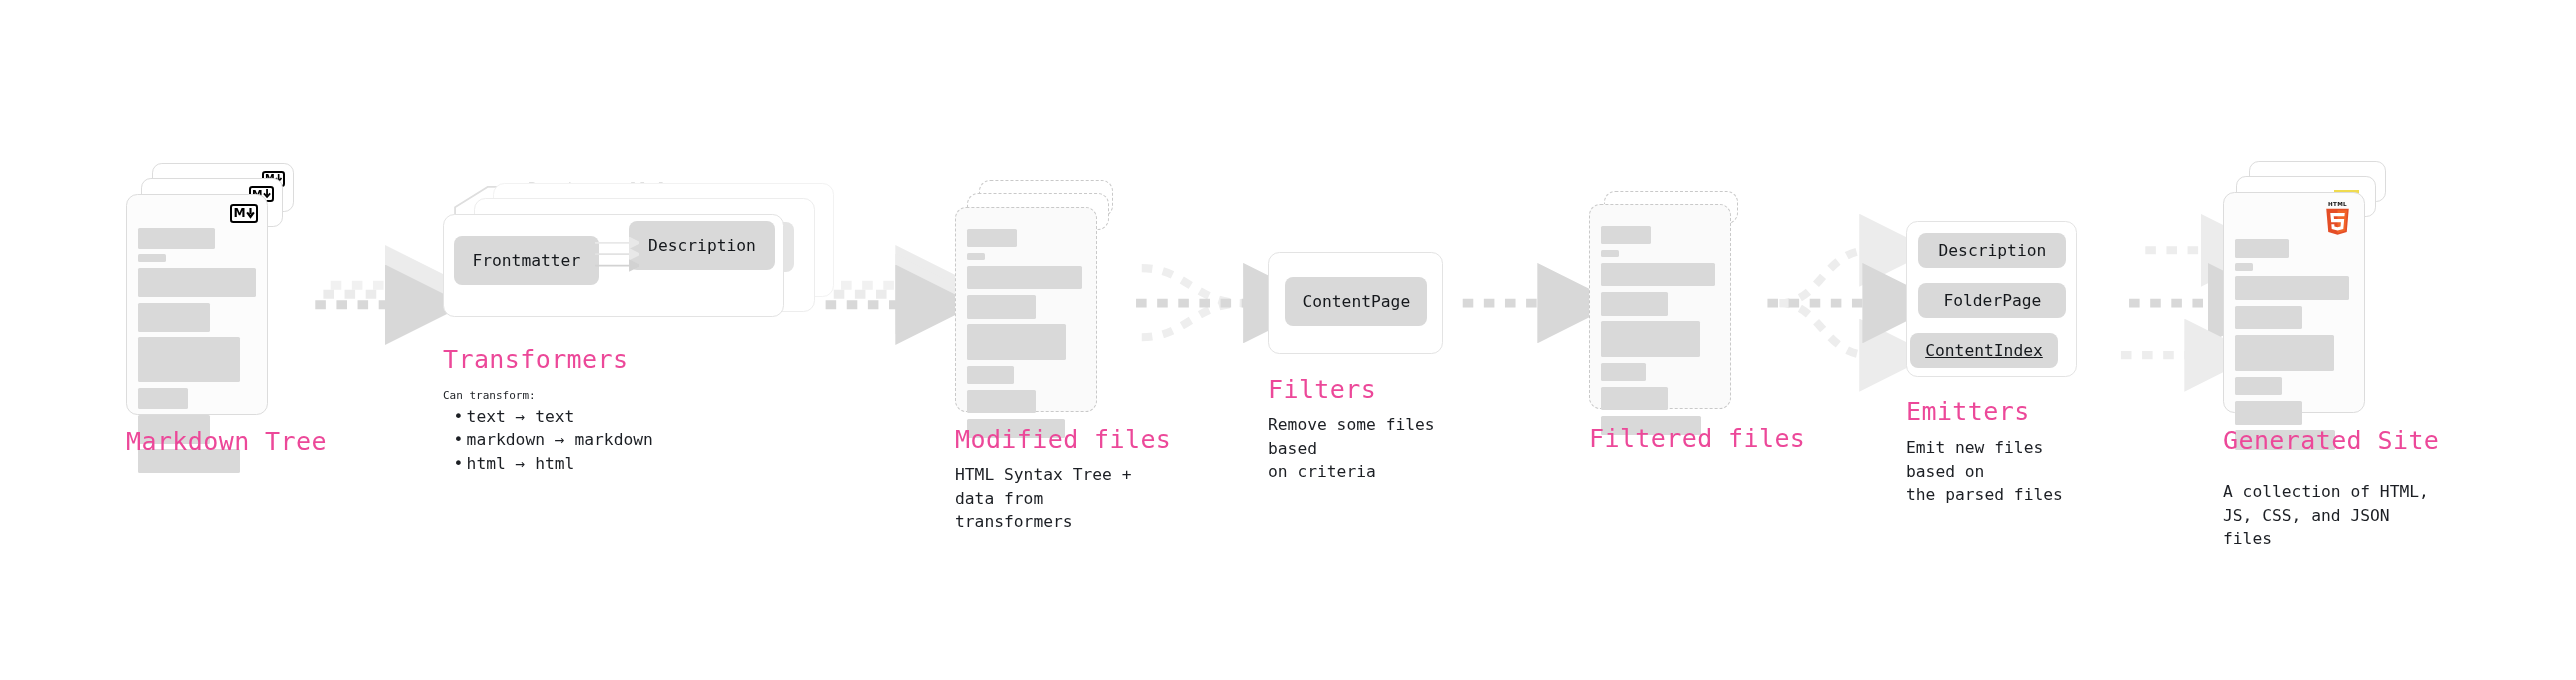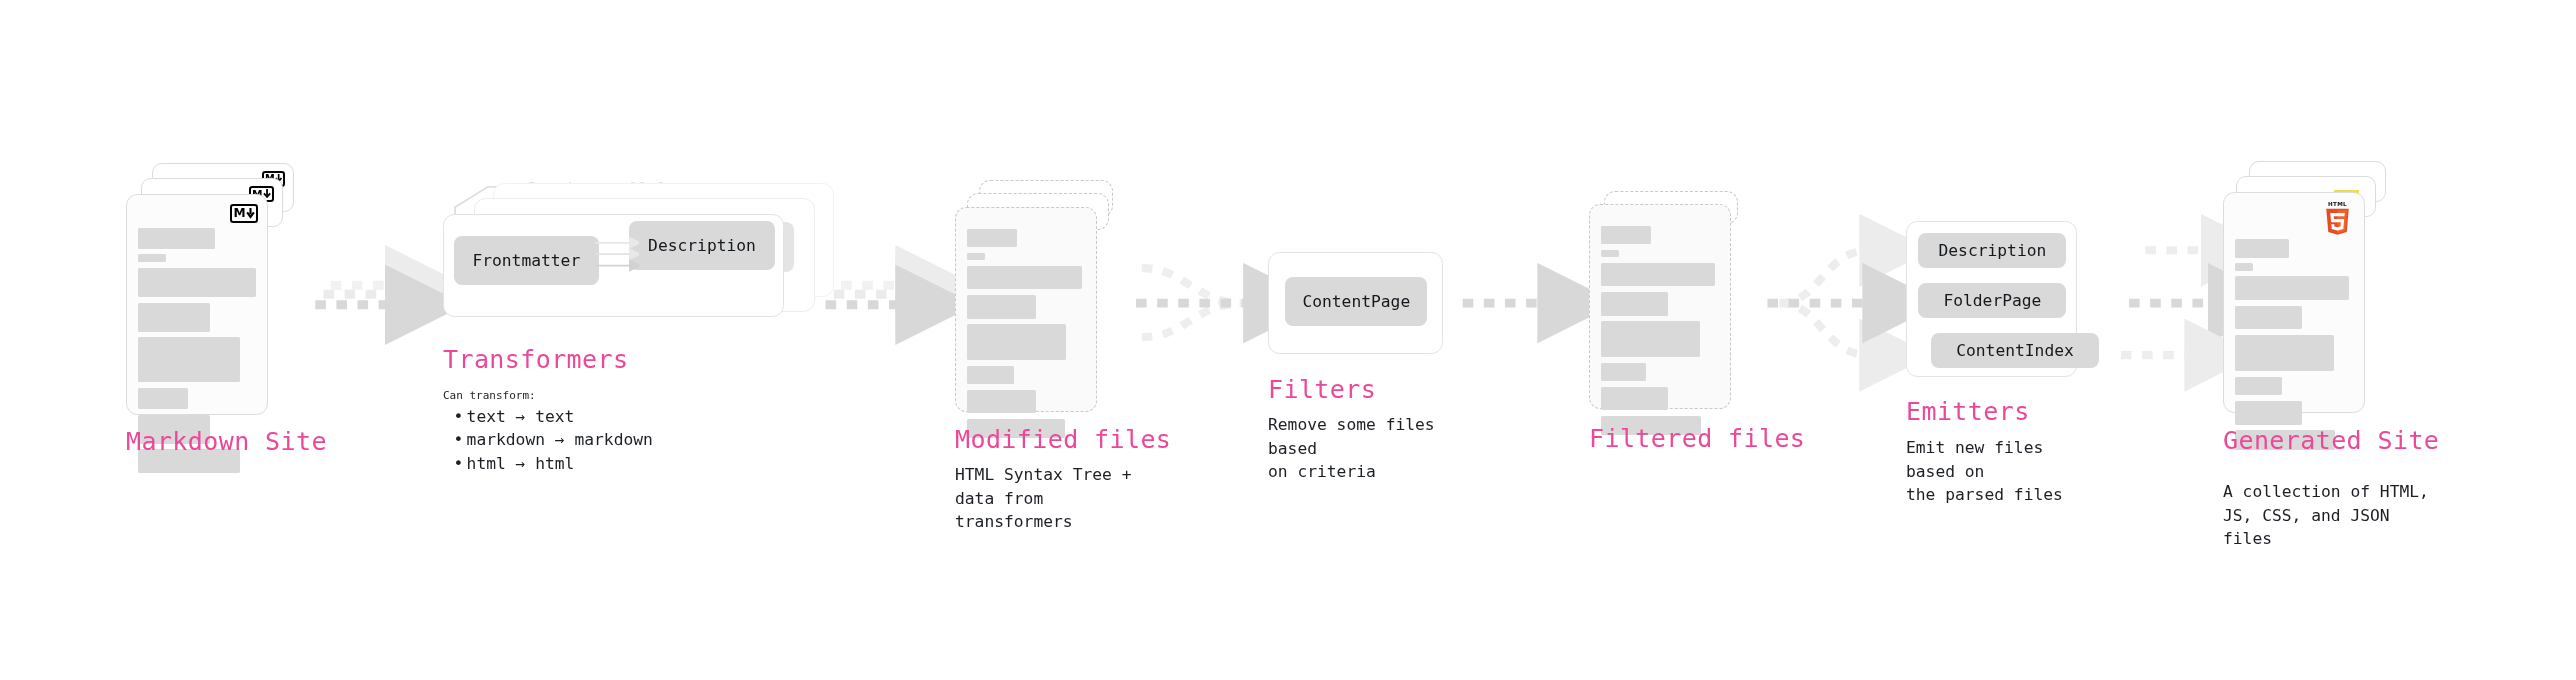--- a/index.html
+++ b/index.html
@@ -240,21 +240,21 @@
           <div class="bar" style="width:118px; height:29px;"></div>
           <div class="bar" style="width:72px;  height:29px;"></div>
           <div class="bar" style="width:102px; height:45px;"></div>
           <div class="bar" style="width:50px;  height:21px;"></div>
           <div class="bar" style="width:72px;  height:29px;"></div>
           <div class="bar" style="width:102px; height:23.6px;"></div>
         </div>
       </div>
     </div>
 
-    <div class="title" style="position:absolute; left:0px; top:265px;">Markdown Site</div>
+    <div class="title" style="position:absolute; left:0px; top:265px;">Markdown Tree</div>
   </div>
 
   <div class="node" style="left:443px; top:183px;">
 
     <div style="position:absolute; left:85px; top:-3.3px; font-size:15.4px; color:#e0e0e0; white-space:nowrap;">Run in parallel</div>
 
     <div style="position:relative; width:406px; height:154px;">
 
       <div class="panel stack3" style="left:50px; top:0px; width:341px; height:114px;">
         <div class="pill l3" style="left:18px; top:23px; width:107px; height:50px;"></div>
@@ -352,21 +352,21 @@
     </div>
 
     <div class="title" style="position:absolute; left:0px; top:234px;">Filtered files</div>
   </div>
 
   <div class="node" style="left:1906px; top:221px;">
 
     <div class="panel" style="position:relative; left:0; top:0; width:171px; height:156px;">
       <div class="pill" style="left:11.4px; top:11.4px; width:148px; height:35px;">Description</div>
       <div class="pill" style="left:11.4px; top:61px; width:148px; height:35px;">FolderPage</div>
-      <div class="pill" style="left:24px; top:111px; width:168px; height:35px;">ContentIndex</div>
+      <div class="pill" style="left:3px; top:111px; width:148px; height:35px;text-decoration:underline;">ContentIndex</div>
     </div>
 
     <div class="title" style="position:absolute; left:0px; top:177px;">Emitters</div>
     <div class="subtitle" style="position:absolute; left:0px; top:215px;">Emit new files based on
 the parsed files</div>
   </div>
 
   <div class="node" style="left:2223px; top:161px;">
 
     <div style="position:relative; width:211px; height:260px;">

